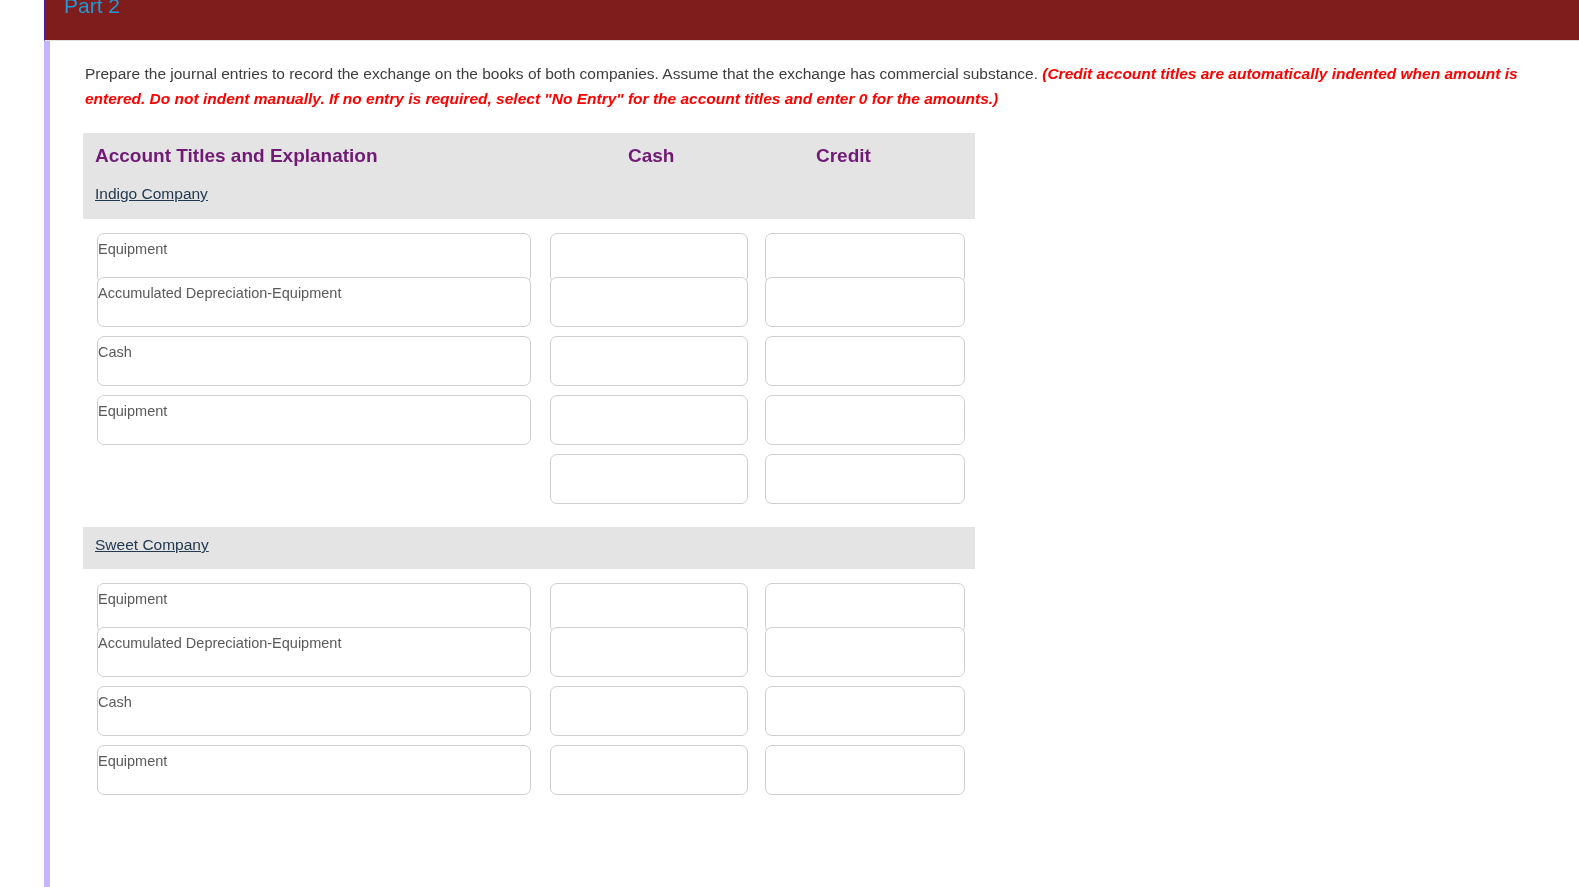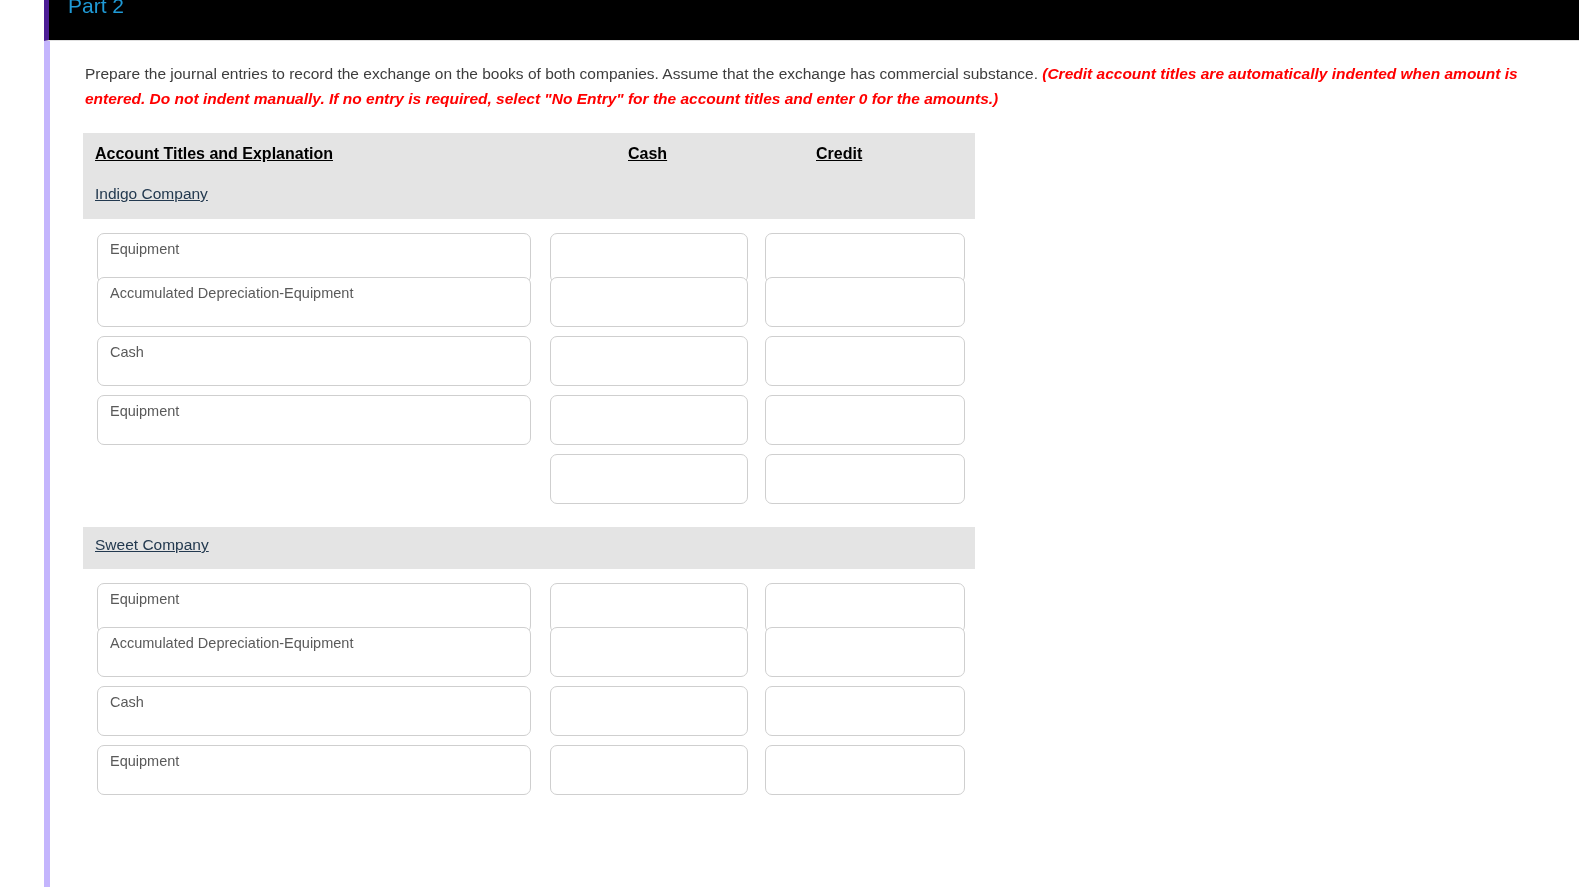--- a/index.html
+++ b/index.html
@@ -17,23 +17,23 @@
     background: #ffffff;
   }
 
   
   .panel-header {
     position: absolute;
     left: 44px;
     top: 0;
     width: 1535px;
     height: 41px;
-    background: #000000;
+    background: #7f1d1d;
     border-bottom: 1px solid #e0e0e0;
-    border-left: 5px solid #4c1d95;
+    border-left: 1px solid #4c1d95;
   }
   .panel-header-title {
     position: absolute;
     left: 19px;
     top: -9px;
     font-size: 21px;
     line-height: 30px;
     color: #1f9ad6;
     font-weight: 400;
     white-space: nowrap;
@@ -75,25 +75,24 @@
   }
 
   .hdr-band {
     background: #e4e4e4;
     height: 86px;
     position: relative;
   }
   .hdr-cell {
     position: absolute;
     top: 12px;
-    font-size: 16px;
+    font-size: 19px;
     font-weight: bold;
-    color: #000000;
-    white-space: nowrap;
-    text-decoration: underline;
+    color: #701a75;
+    white-space: nowrap;
   }
   .hdr-acct  { left: 12px; }
   .hdr-debit { left: 545px; }
   .hdr-credit{ left: 733px; }
 
   .company-label {
     position: absolute;
     left: 12px;
     top: 52px;
     font-size: 15.5px;
@@ -122,21 +121,21 @@
 
   .fld {
     position: absolute;
     height: 50px;
     background: #ffffff;
     border: 1px solid #cfcfcf;
     border-radius: 7px;
     font-family: "Liberation Sans", sans-serif;
     font-size: 14.5px;
     color: #5a5a5a;
-    padding: 0 12px;
+    padding: 0 0;
     line-height: 31px;
     white-space: nowrap;
     overflow: hidden;
   }
   .fld-acct   { left: 14px;  width: 434px; }
   .fld-debit  { left: 467px; width: 198px; }
   .fld-credit { left: 682px; width: 200px; }
 </style>
 </head>
 <body>

